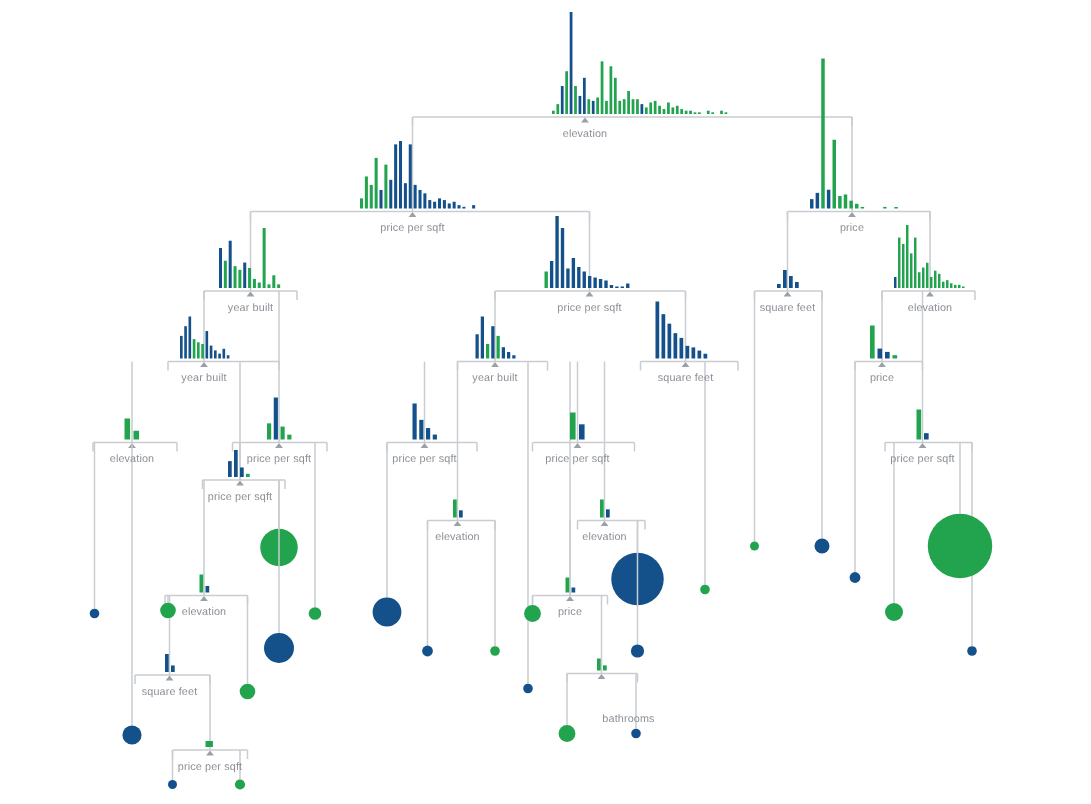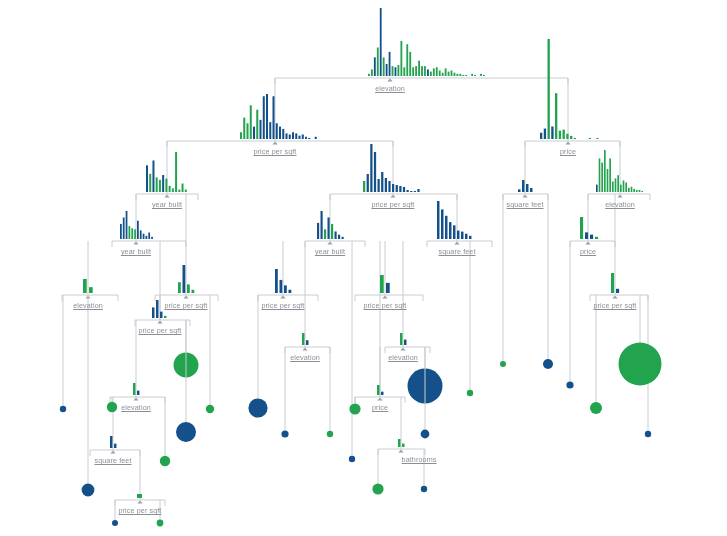--- a/index.html
+++ b/index.html
@@ -8,21 +8,20 @@
   #svg{position:absolute;left:0;top:0;width:727px;height:536px;}
   .node-label{
     position:absolute;
     font-family:"Liberation Sans",sans-serif;
     font-size:7.2px;
     color:#8a8f96;
     white-space:nowrap;
     transform:translateX(-50%);
     letter-spacing:.1px;
     line-height:9px;
-    text-decoration:underline;
   }
 </style>
 </head>
 <body>
 
 <div id="stage">
   <svg id="svg" viewBox="0 0 727 536" xmlns="http://www.w3.org/2000/svg" shape-rendering="geometricPrecision">
     <g id="edges-layer">
         <g>
           <path d="M 275 78 H 568" stroke="#c9ccd1" stroke-width="1" fill="none"></path>
@@ -503,16 +502,16 @@
       <div class="node-label" style="left: 186px; top: 301px;">price per sqft</div>
       <div class="node-label" style="left: 283px; top: 301px;">price per sqft</div>
       <div class="node-label" style="left: 385px; top: 301px;">price per sqft</div>
       <div class="node-label" style="left: 615px; top: 301px;">price per sqft</div>
       <div class="node-label" style="left: 160px; top: 326px;">price per sqft</div>
       <div class="node-label" style="left: 305px; top: 353px;">elevation</div>
       <div class="node-label" style="left: 403px; top: 353px;">elevation</div>
       <div class="node-label" style="left: 136px; top: 403px;">elevation</div>
       <div class="node-label" style="left: 380px; top: 403px;">price</div>
       <div class="node-label" style="left: 113px; top: 456px;">square feet</div>
-      <div class="node-label" style="left: 401px; top: 455px; padding-left: 36px;">bathrooms</div>
+      <div class="node-label" style="left: 401px; top: 474px; padding-left: 36px;">bathrooms</div>
       <div class="node-label" style="left: 140px; top: 506px;">price per sqft</div>
     </div>
 </div>
 
 </body></html>

